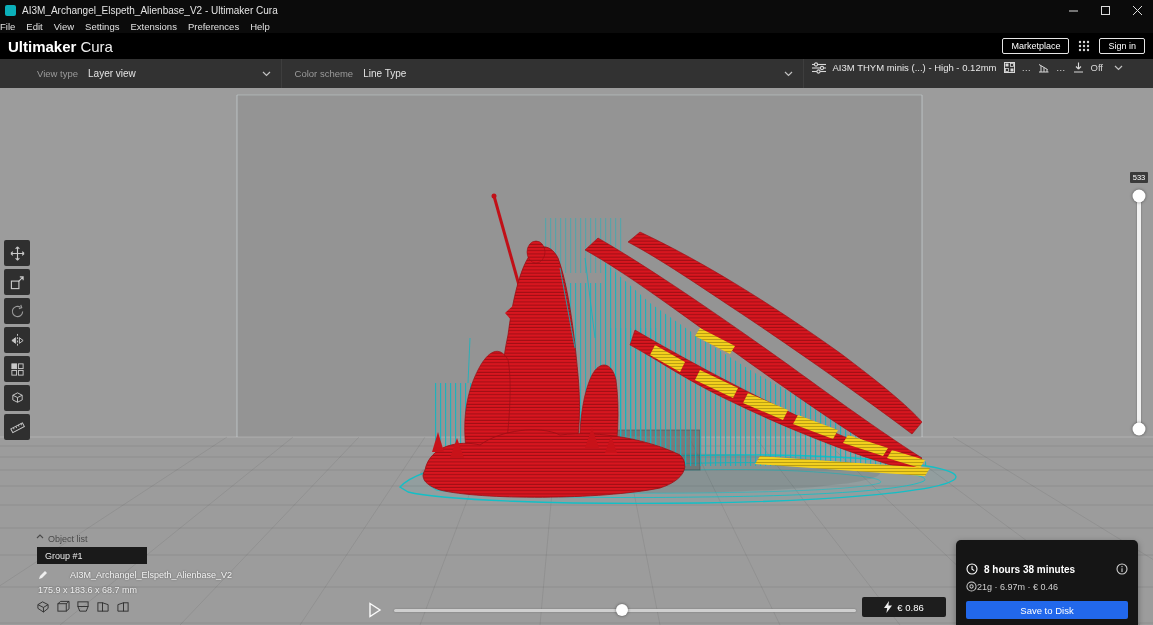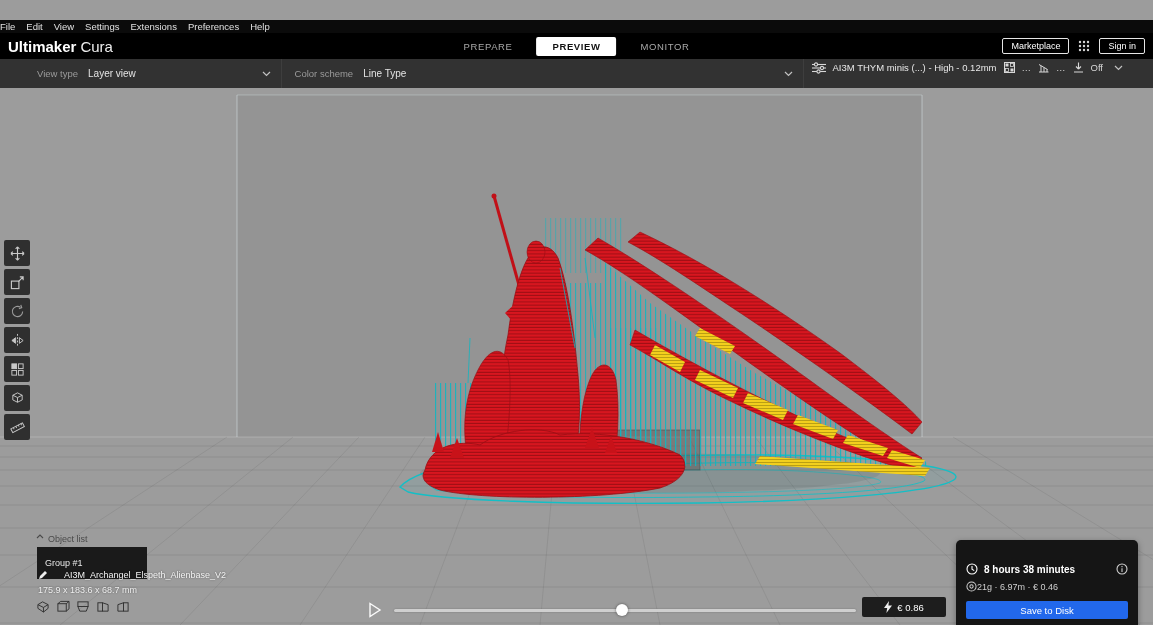--- a/index.html
+++ b/index.html
@@ -60,23 +60,23 @@
   .layer-badge { width:18px; height:11px; background:#3a3a3a; border-radius:1px; color:#fff;
                  font-size:7.5px; display:flex; align-items:center; justify-content:center; }
   .ltrack { position:absolute; left:50%; transform:translateX(-50%); top:24px; height:233px; width:4px;
             background:#f2f2f2; border-radius:2px; box-shadow:0 0 2px rgba(0,0,0,.35); }
   .lhandle { position:absolute; left:50%; width:13px; height:13px; border-radius:50%; background:#fff;
              transform:translate(-50%,-50%); box-shadow:0 0 3px rgba(0,0,0,.5); }
 
   
   .objlist-row { position:absolute; left:36px; top:446px; display:flex; align-items:flex-start; gap:4px; }
   .objlist-label { font-size:9px; color:#4a4a4a; }
-  .group-pill { position:absolute; left:37px; top:459px; width:110px; height:32px; background:#1a1a1a;
+  .group-pill { position:absolute; left:37px; top:459px; width:110px; height:17px; background:#1a1a1a;
                 color:#e8e8e8; font-size:9px; display:flex; align-items:center; padding-left:8px; }
-  .model-name-row { position:absolute; left:38px; top:482px; display:flex; align-items:flex-end; gap:16px; }
+  .model-name-row { position:absolute; left:38px; top:482px; display:flex; align-items:flex-end; gap:22px; }
   .model-name { font-size:9px; color:#f4f4f4; text-shadow:0 0 2px rgba(0,0,0,.45); }
   .model-dims { position:absolute; left:38px; top:497px; font-size:9px; color:#efefef;
                 text-shadow:0 0 2px rgba(0,0,0,.45); }
   .view-icons { position:absolute; left:36px; top:512px; display:flex; align-items:center; gap:6px; }
 
   
   .play-btn { position:absolute; left:368px; top:514px; }
   .ptrack { position:absolute; left:394px; top:521px; width:462px; height:3px; background:#cfcfcf;
             border-radius:2px; box-shadow:0 0 2px rgba(0,0,0,.25); }
   .phandle { position:absolute; left:616px; top:516px; width:12px; height:12px; border-radius:50%;
@@ -95,40 +95,56 @@
   .sum-row2 { display:flex; align-items:center; margin-top:6px; }
   .sum-material { font-size:9px; color:#cfcfcf; }
   .save-btn { margin-top:9px; height:18px; background:#2268eb; border-radius:2px; color:#fff;
               font-size:9.5px; display:flex; align-items:center; justify-content:center; }
 </style>
 </head>
 <body>
 
 <div class="window">
 
+  <div class="titlebar">
+    <span class="app-icon"></span>
+    <span class="win-title">AI3M_Archangel_Elspeth_Alienbase_V2 - Ultimaker Cura</span>
+    <div class="win-controls">
+      <span class="win-btn">
+        <svg width="9" height="9" viewBox="0 0 9 9">
+            <line x1="0" y1="5" x2="9" y2="5" stroke="#ddd" stroke-width="1"></line>
+          </svg>
+      </span>
+      <span class="win-btn">
+        <svg width="9" height="9" viewBox="0 0 9 9">
+            <rect x="0.5" y="0.5" width="8" height="8" fill="none" stroke="#ddd" stroke-width="1"></rect>
+          </svg>
+      </span>
+      <span class="win-btn">
+        <svg width="9" height="9" viewBox="0 0 9 9">
+            <path d="M0 0L9 9M9 0L0 9" stroke="#ddd" stroke-width="1"></path>
+          </svg>
+      </span>
+    </div>
+  </div>
 
   <div class="menubar">
     <span class="menu-item">File</span>
     <span class="menu-item">Edit</span>
     <span class="menu-item">View</span>
     <span class="menu-item">Settings</span>
     <span class="menu-item">Extensions</span>
     <span class="menu-item">Preferences</span>
     <span class="menu-item">Help</span>
   </div>
 
   <div class="header">
     <span class="logo">
       <span class="bold">Ultimaker</span><span class="light">Cura</span>
     </span>
-    <div class="tabs">
-      <span class="tab">PREPARE</span>
-      <span class="tab active">PREVIEW</span>
-      <span class="tab">MONITOR</span>
-    </div>
     <div class="header-right">
       <span class="outline-btn">Marketplace</span>
       <span style="display:flex;">
         <svg width="12" height="12" viewBox="0 0 12 12" fill="#d6d6d6">
           <circle cx="2" cy="2" r="1.2"></circle>
             <circle cx="6" cy="2" r="1.2"></circle>
             <circle cx="10" cy="2" r="1.2"></circle>
           <circle cx="2" cy="6" r="1.2"></circle>
             <circle cx="6" cy="6" r="1.2"></circle>
             <circle cx="10" cy="6" r="1.2"></circle>
@@ -342,20 +358,26 @@
       <div class="tool">
         <svg width="15" height="15" viewBox="0 0 16 16" stroke="#c9c9c9" stroke-width="1" fill="none">
           <g transform="rotate(-28 8 8)">
             <rect x="1" y="6" width="14" height="4.5"></rect>
             <path d="M4 6v2M7 6v2M10 6v2M13 6v2"></path>
           </g>
         </svg>
       </div>
     </div>
 
+    <div class="lslider">
+      <div class="layer-badge">533</div>
+      <div class="ltrack"></div>
+      <div class="lhandle" style="top:24px;"></div>
+      <div class="lhandle" style="top:257px;"></div>
+    </div>
 
     <div class="objlist-row">
       <svg width="8" height="5" viewBox="0 0 8 5">
           <polyline points="1,4 4,1 7,4" fill="none" stroke="#4a4a4a" stroke-width="1.1"></polyline>
         </svg>
       <span class="objlist-label">Object list</span>
     </div>
     <div class="group-pill">Group #1</div>
     <div class="model-name-row">
       <svg width="10" height="10" viewBox="0 0 10 10">

